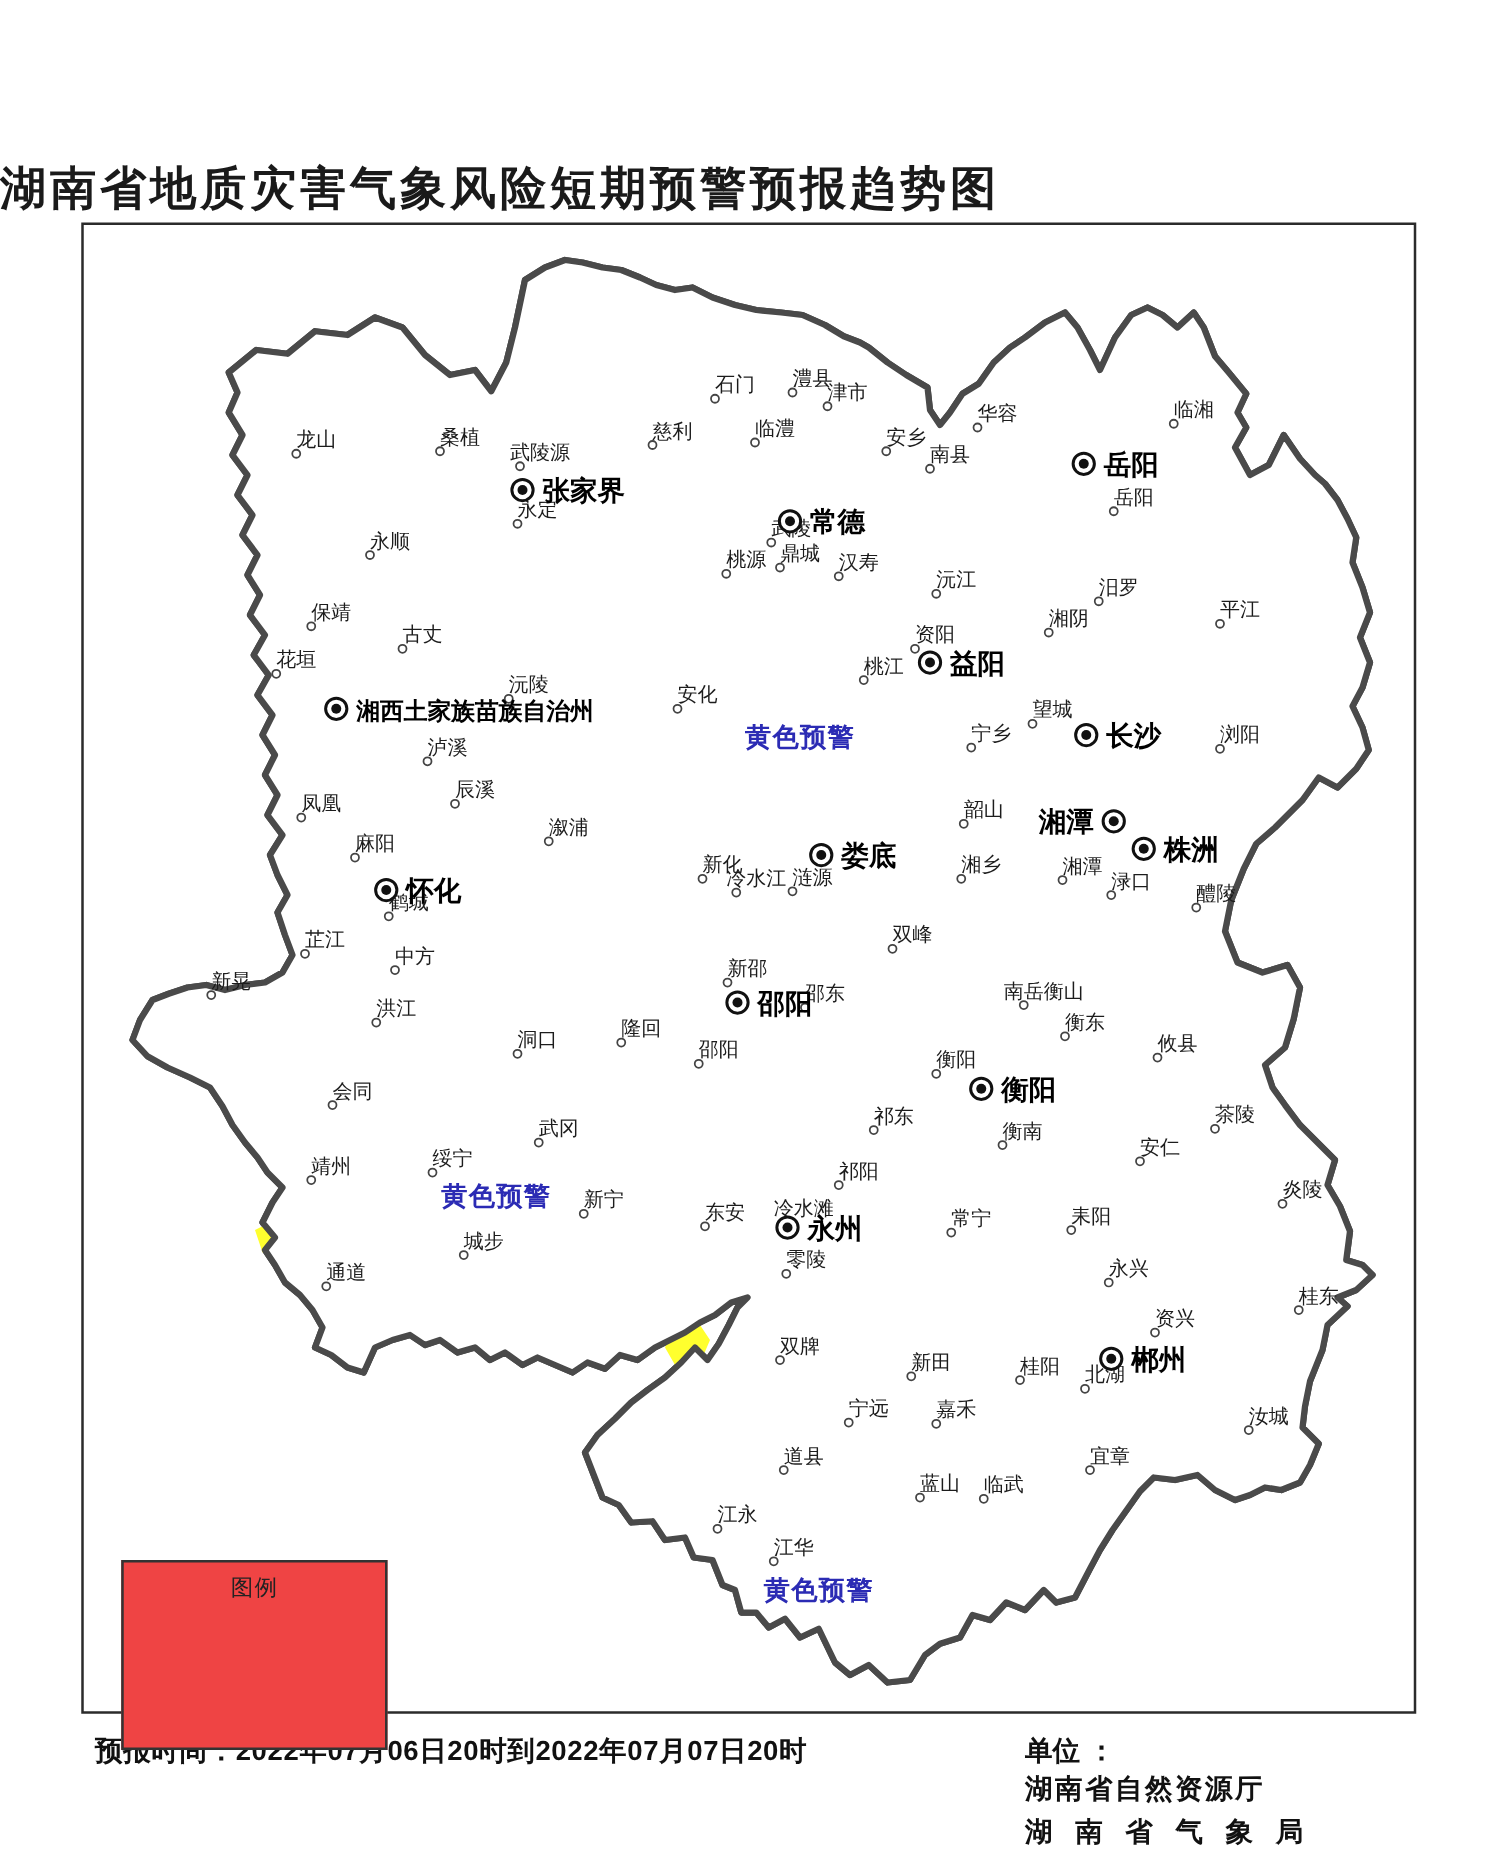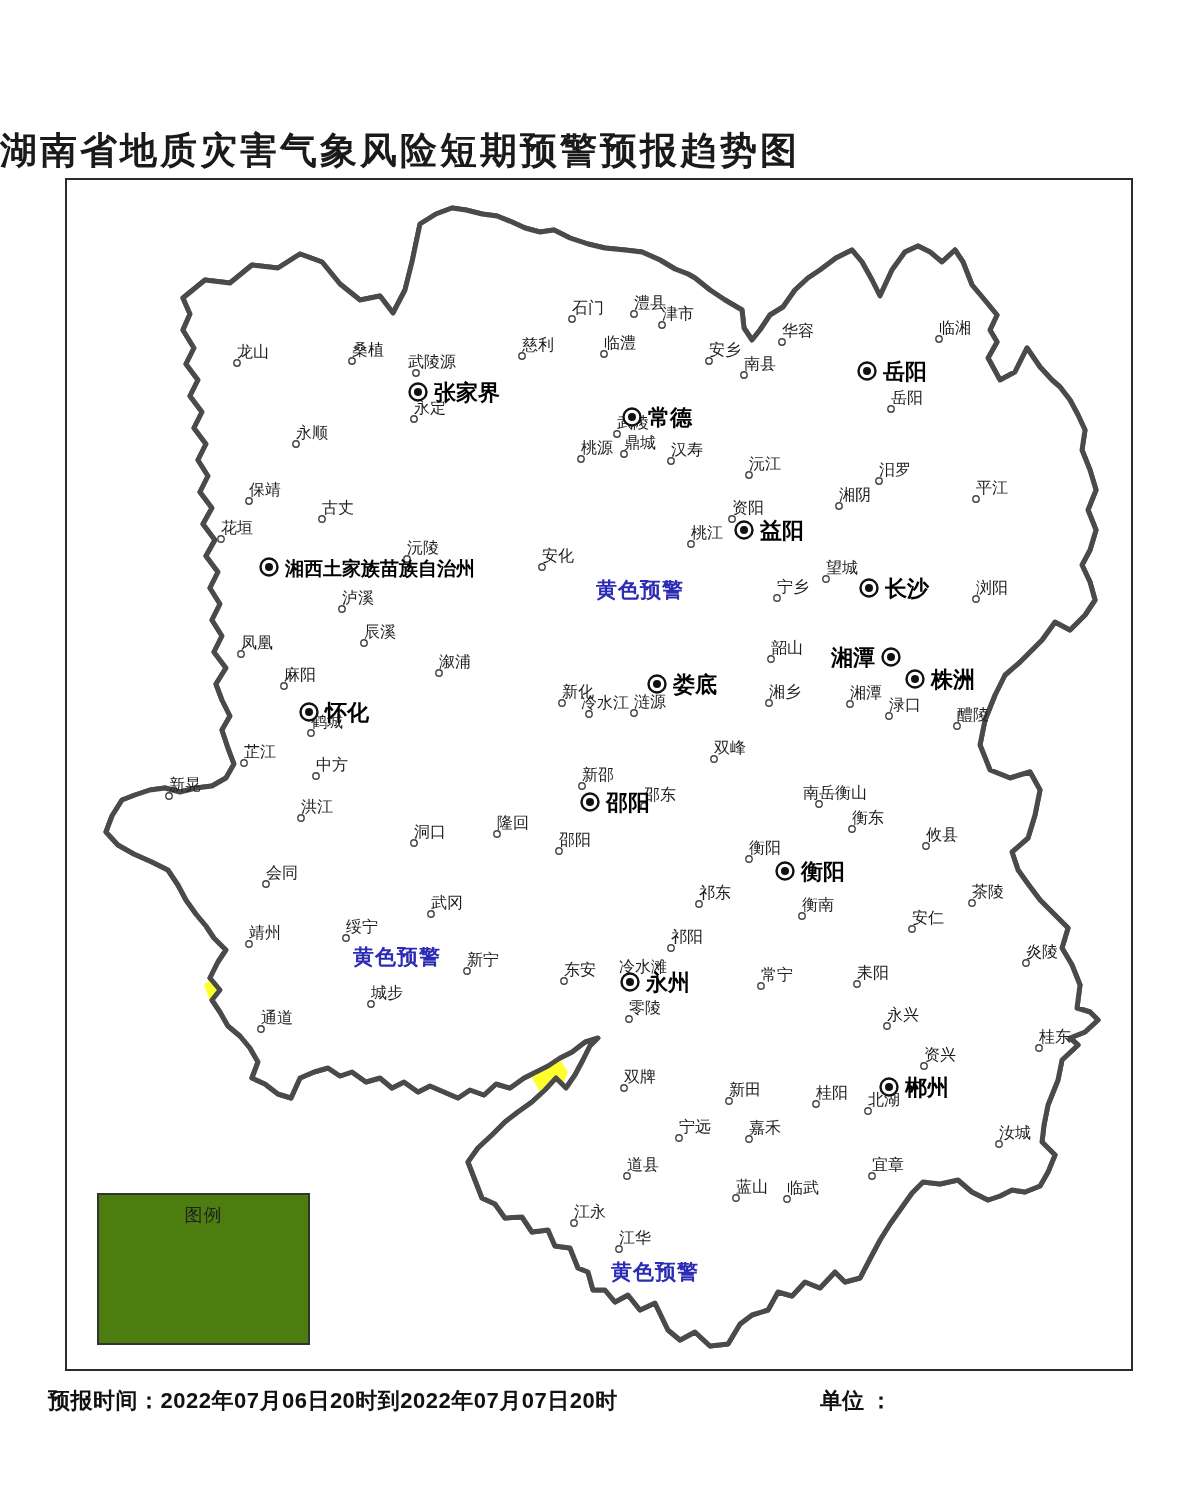--- a/index.html
+++ b/index.html
@@ -11,33 +11,33 @@
     position:absolute;left:0;top:126px;width:1200px;text-align:left;
     font-size:37px;font-weight:bold;letter-spacing:3px;color:#1a1a1a;
   }
   .map-frame{
     position:absolute;left:65px;top:178px;width:1068px;height:1193px;
     border:2px solid #2b2b2b;background:#ffffff;box-sizing:border-box;
   }
   svg.map{position:absolute;left:0;top:0;}
   svg text{font-family:"Liberation Sans","DejaVu Sans",sans-serif;}
   .legend{
-    position:absolute;left:97px;top:1193px;width:213px;height:152px;
-    border:2px solid #333;background:#4d7c0f;box-sizing:border-box;z-index:5;
+    position:absolute;left:97px;top:1248px;width:213px;height:152px;
+    border:2px solid #333;background:#ef4444;box-sizing:border-box;z-index:5;
   }
   .legend-title{
     text-align:center;font-size:18px;color:#222;margin-top:8px;letter-spacing:1px;
   }
   .legend-row{display:flex;align-items:center;margin:9px 0 0 11px;height:28px;}
   .legend-swatch{width:64px;height:27px;margin-right:11px;flex:0 0 auto;}
   .legend-label{font-size:17px;color:#222;}
   .footer{
     position:absolute;left:0;top:1382px;width:1200px;font-weight:bold;color:#111;
   }
-  .footer-time{position:absolute;left:48px;top:4px;font-size:22px;letter-spacing:0.5px;}
+  .footer-time{position:absolute;left:76px;top:4px;font-size:22px;letter-spacing:0.5px;}
   .footer-unit{position:absolute;left:820px;top:4px;display:flex;font-size:22px;flex-direction:column;}
   .footer-unit-label{margin-right:26px;white-space:nowrap;}
   .footer-unit-lines{display:flex;flex-direction:column;}
   .footer-unit-lines .l1{letter-spacing:2px;}
   .footer-unit-lines .l2{letter-spacing:6px;margin-top:5px;}
 </style>
 </head>
 <body>
 
 <div class="page-title">湖南省地质灾害气象风险短期预警预报趋势图</div>
@@ -346,14 +346,18 @@
 </svg>
 
 <div class="legend">
   <div class="legend-title">图例</div>
 </div>
 
 <div class="footer">
   <div class="footer-time">预报时间：2022年07月06日20时到2022年07月07日20时</div>
   <div class="footer-unit">
     <span class="footer-unit-label">单位 ：</span>
+    <span class="footer-unit-lines">
+      <span class="l1">湖南省自然资源厅</span>
+      <span class="l2">湖 南 省 气 象 局</span>
+    </span>
   </div>
 </div>
 
 </body></html>

